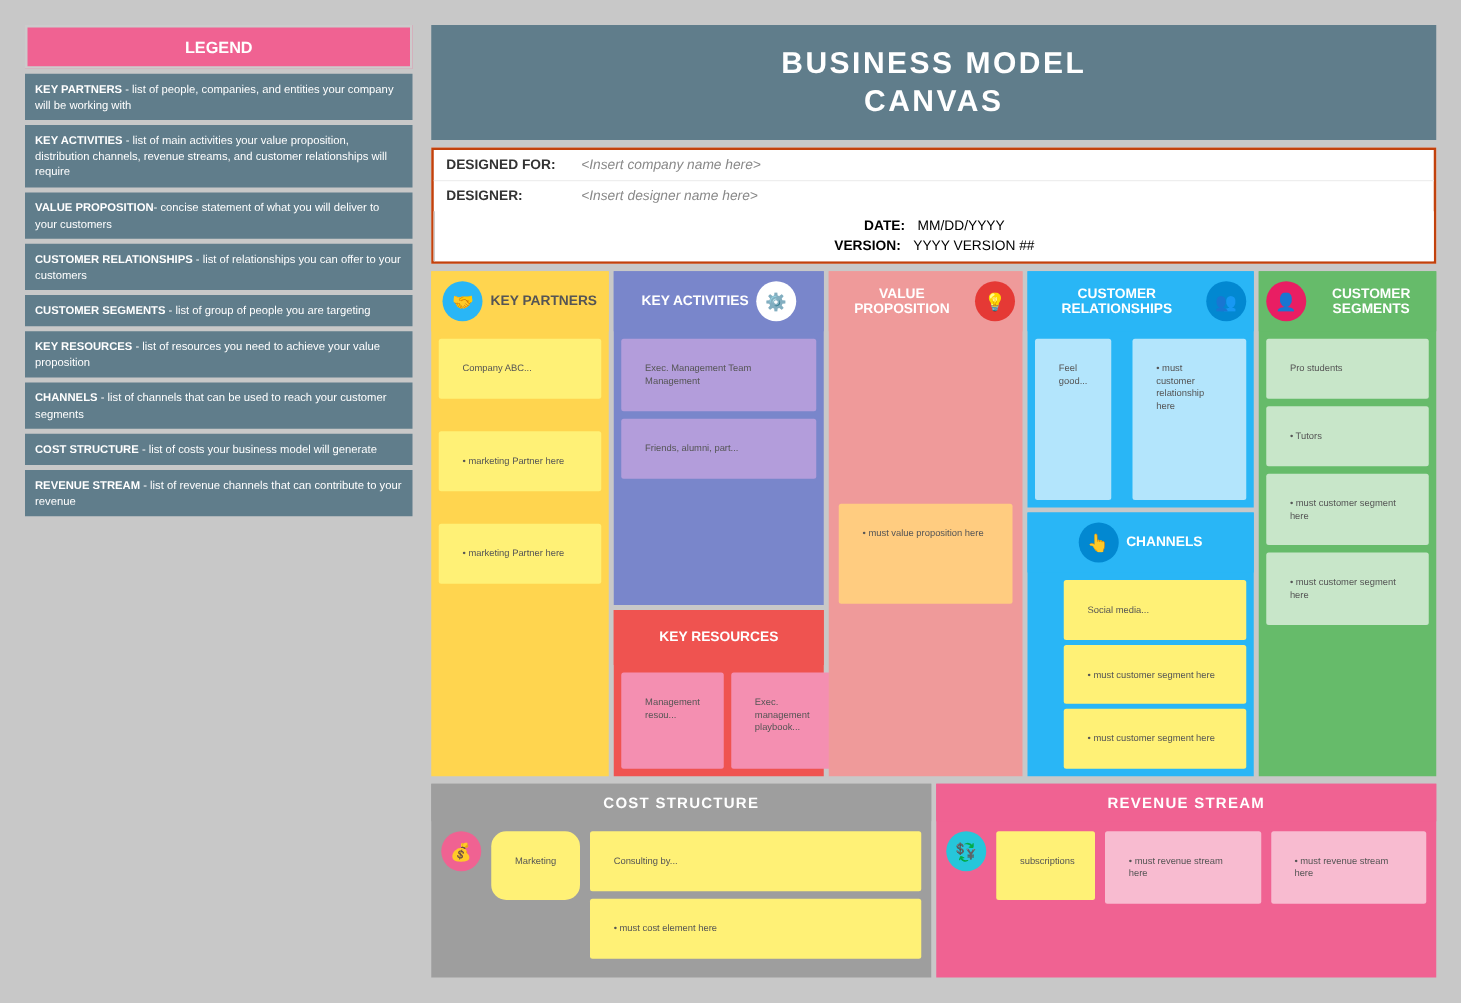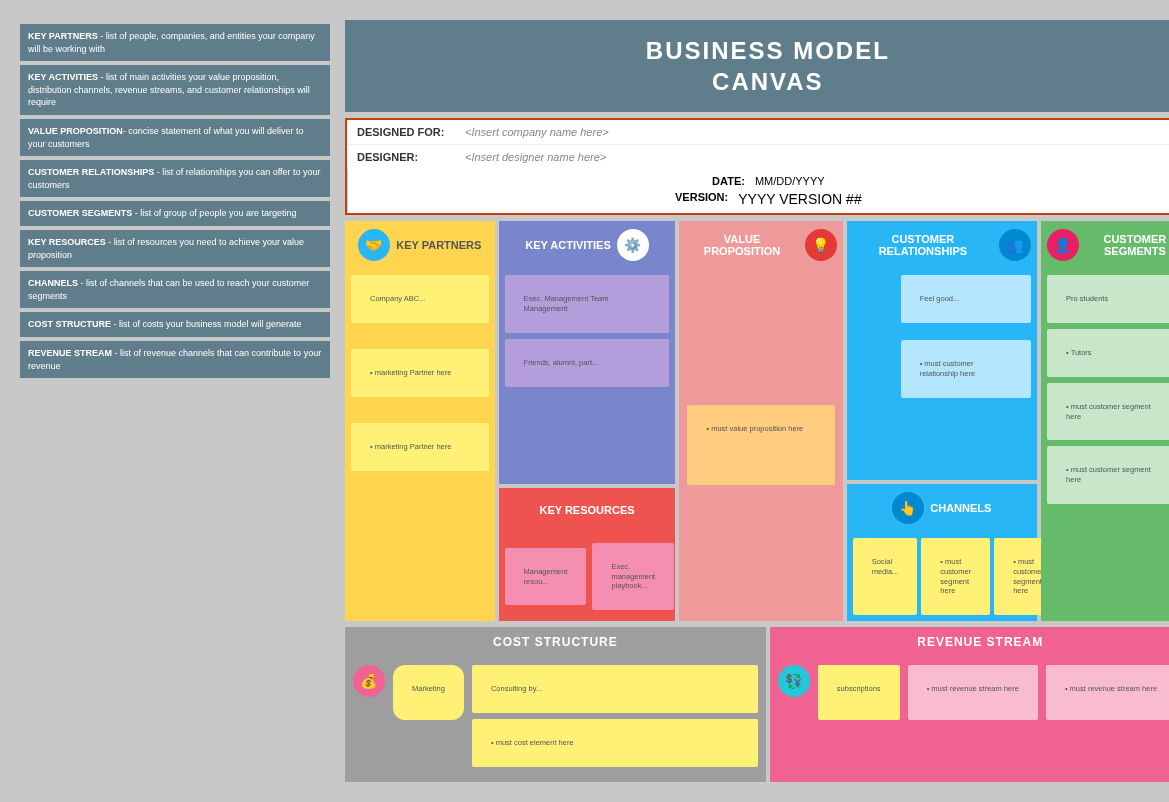--- a/index.html
+++ b/index.html
@@ -43,20 +43,21 @@
     
     .icon-circle { width: 32px; height: 32px; border-radius: 50%; display: flex; align-items: center; justify-content: center; font-size: 16px; flex-shrink: 0; }
     .icon-blue { background: #29b6f6; }
   </style>
 </head>
 <body>
 
 <div class="main-wrapper">
 
   <div class="legend-panel">
+    <div class="legend-title">LEGEND</div>
     <div class="legend-item">
       <b>KEY PARTNERS</b><span> - list of people, companies, and entities your company will be working with</span>
     </div>
     <div class="legend-item">
       <b>KEY ACTIVITIES</b><span> - list of main activities your value proposition, distribution channels, revenue streams, and customer relationships will require</span>
     </div>
     <div class="legend-item">
       <b>VALUE PROPOSITION</b><span>- concise statement of what you will deliver to your customers</span>
     </div>
     <div class="legend-item">
@@ -95,21 +96,21 @@
           <span class="info-value">&lt;Insert designer name here&gt;</span>
         </div>
       </div>
       <div class="info-right">
         <div class="info-right-row">
           <span style="font-weight:bold;font-size:11px;">DATE:</span>
           <span style="font-size:11px;">MM/DD/YYYY</span>
         </div>
         <div class="info-right-row">
           <span style="font-weight:bold;font-size:11px;">VERSION:</span>
-          <span style="font-size:14px;">YYYY VERSION ##</span>
+          <span style="font-size:11px;">YYYY VERSION ##</span>
         </div>
       </div>
     </div>
 
     <div style="display:flex; gap:4px; flex:1;">
 
       <div style="background:#ffd54f; display:flex; flex-direction:column; flex:1.1; min-width:0;">
         <div class="section-header" style="background:#ffd54f; color:#555;">
           <div class="icon-circle icon-blue" style="font-size:14px;">🤝</div>
           <span>KEY PARTNERS</span>
@@ -132,21 +133,21 @@
             <div class="sticky" style="background:#b39ddb;">Exec. Management
 Team Management</div>
             <div class="sticky" style="background:#b39ddb;">Friends, alumni, part...</div>
           </div>
         </div>
 
         <div style="background:#ef5350; display:flex; flex-direction:column;">
           <div class="section-header" style="background:#ef5350; color:white; font-size:11px;">
             <span>KEY RESOURCES</span>
           </div>
-          <div style="padding:6px; display:flex; gap:6px;align-items:center;">
+          <div style="padding:6px; display:flex; gap:6px;">
             <div class="sticky sticky-pink" style="flex:1; min-height:50px;">Management resou...</div>
             <div class="sticky sticky-pink" style="flex:1; min-height:50px;">Exec. management playbook...</div>
             <div class="sticky sticky-pink" style="flex:1; min-height:50px;">• marketing resources here</div>
           </div>
         </div>
       </div>
 
       <div style="background:#ef9a9a; display:flex; flex-direction:column; flex:1.2; min-width:0;">
         <div class="section-header" style="background:#ef9a9a; color:white;">
           <span>VALUE PROPOSITION</span>
@@ -157,32 +158,32 @@
         </div>
       </div>
 
       <div style="display:flex; flex-direction:column; gap:4px; flex:1.4; min-width:0;">
 
         <div style="background:#29b6f6; display:flex; flex-direction:column; flex:1;">
           <div class="section-header" style="background:#29b6f6; color:white;">
             <span>CUSTOMER RELATIONSHIPS</span>
             <div class="icon-circle" style="background:#0288d1; font-size:14px;">👥</div>
           </div>
-          <div style="padding:6px; display:flex; flex-direction:column; gap:17px; flex:1;margin-left:48px;">
+          <div style="padding:6px; display:flex; flex-direction:row; gap:17px; flex:1;">
             <div class="sticky sticky-blue-light">Feel good...</div>
             <div class="sticky sticky-blue-light">• must customer relationship here</div>
           </div>
         </div>
 
         <div style="background:#29b6f6; display:flex; flex-direction:column;">
           <div class="section-header" style="background:#29b6f6; color:white;">
             <div class="icon-circle" style="background:#0288d1; font-size:14px;">👆</div>
             <span>CHANNELS</span>
           </div>
-          <div style="padding:6px; display:flex; flex-direction:row; gap:4px;">
+          <div style="padding:6px; display:flex; flex-direction:column; gap:4px;margin-left:23px;">
             <div class="sticky sticky-yellow" style="min-height:30px;">Social media...</div>
             <div class="sticky sticky-yellow" style="min-height:30px;">• must customer segment here</div>
             <div class="sticky sticky-yellow" style="min-height:30px;">• must customer segment here</div>
           </div>
         </div>
       </div>
 
       <div style="background:#66bb6a; display:flex; flex-direction:column; flex:1.1; min-width:0;">
         <div class="section-header" style="background:#66bb6a; color:white;">
           <div class="icon-circle" style="background:#e91e63; font-size:14px;">👤</div>

